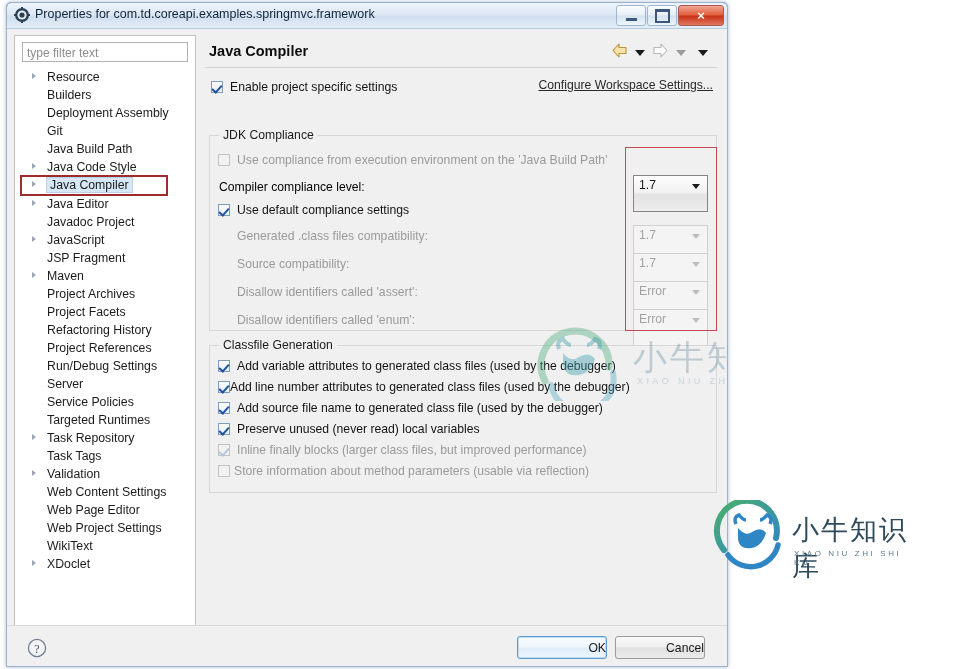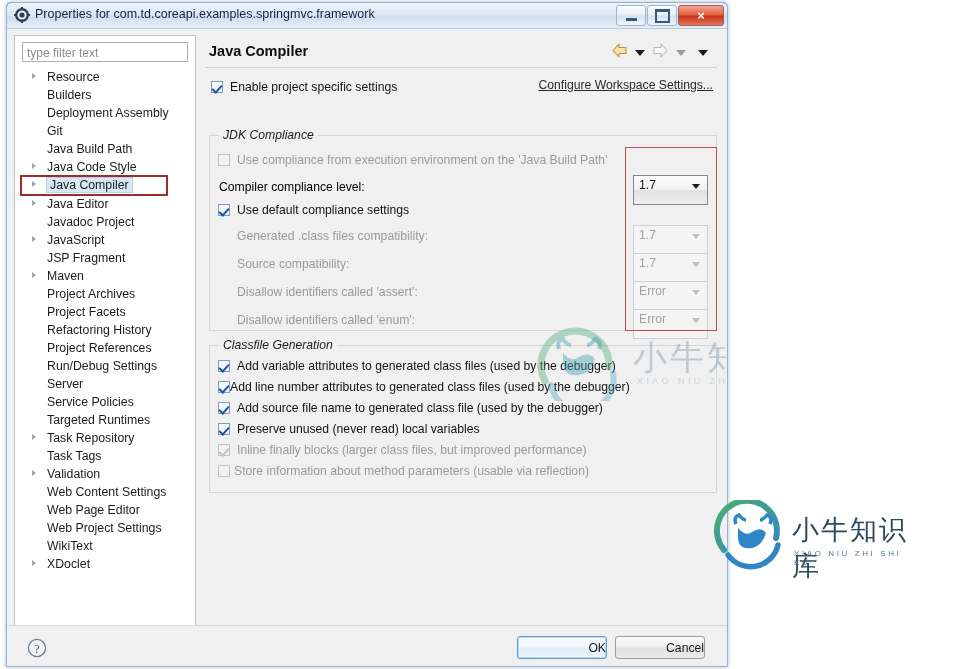--- a/index.html
+++ b/index.html
@@ -162,29 +162,29 @@
 
   .group {
     position: absolute;
     border: 1px solid #d6d6d6;
     background: transparent;
     box-sizing: border-box;
   }
   .group > .glabel {
     position: absolute; left: 9px; top: -8px;
     background: #f0f0f0; padding: 0 4px;
-    font-size: 12.2px; color: #1b1b1b; font-style: italic;
+    font-size: 12.2px; color: #1b1b1b;
   }
 
   .frow { position: absolute; font-size: 12.2px; white-space: nowrap; }
   .frow.dim { color: #9a9a9a; }
 
   .combo {
     position: absolute;
-    width: 75px; height: 30px;
+    width: 75px; height: 37px;
     border: 1px solid #858585;
     background: linear-gradient(to bottom,#fdfdfd 0%,#f1f1f1 48%,#e2e2e2 52%,#ededed 100%);
     box-sizing: border-box;
     font-size: 12.2px; color: #161616;
     line-height: 19px; padding-left: 5px;
   }
   .combo .ar {
     position: absolute; right: 7px; top: 8px;
     width: 0; height: 0;
     border-left: 4.5px solid transparent;

